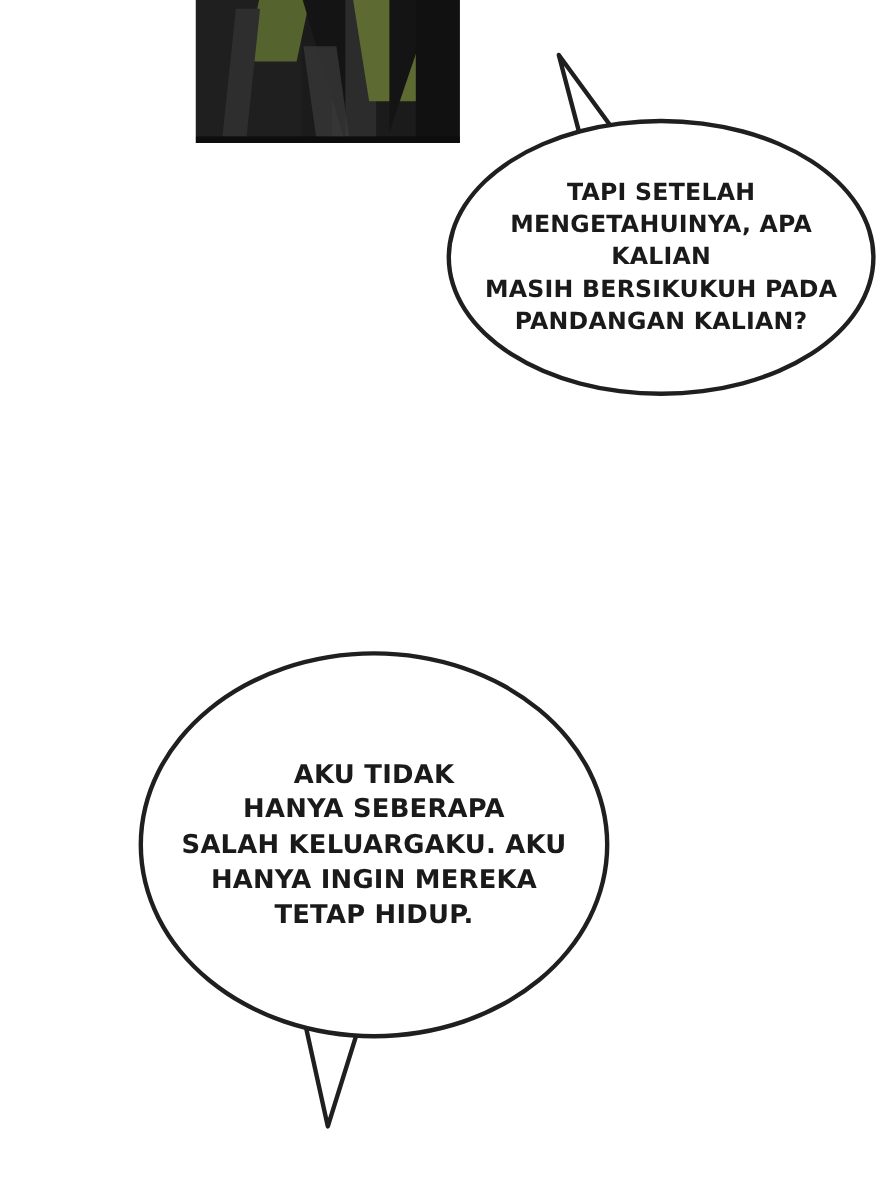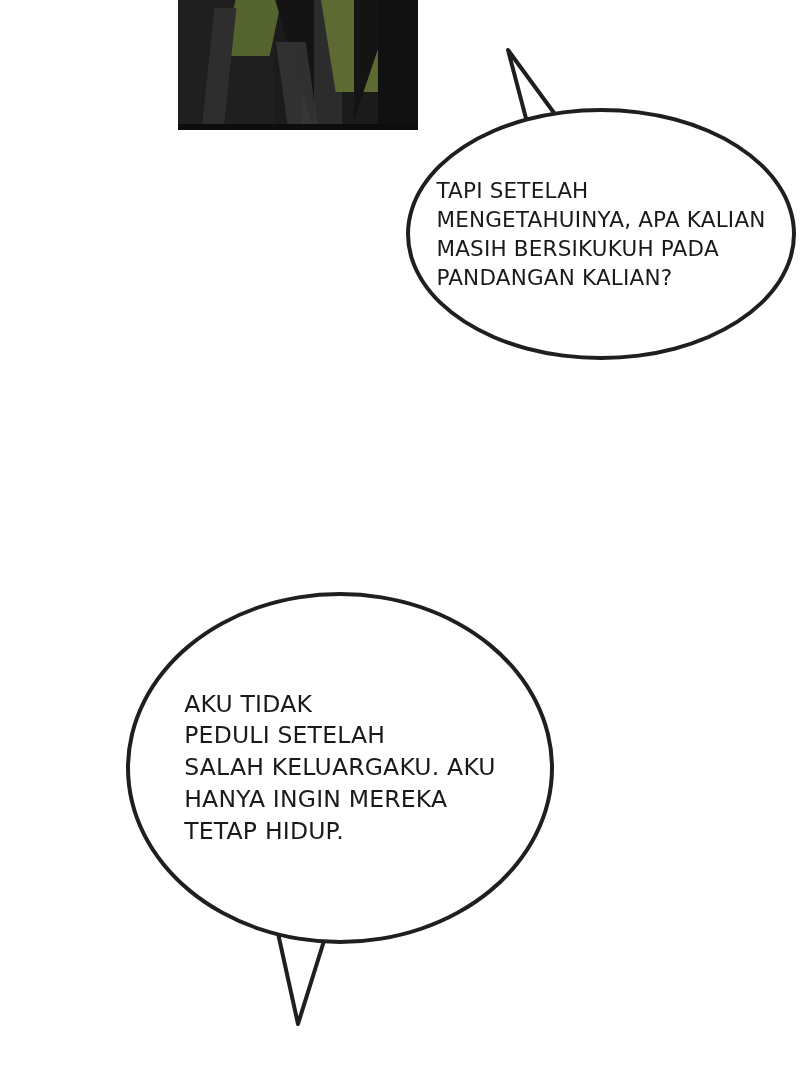--- a/index.html
+++ b/index.html
@@ -97,26 +97,26 @@
     position: absolute;
     background: #ffffff;
     border: 4px solid #201f1f;
     border-radius: 50% / 50%;
     box-sizing: border-box;
     display: flex;
     align-items: center;
     justify-content: center;
   }
   .balloon-text {
-    text-align: left;
+    text-align: center;
     color: #1a1a1a;
     line-height: 1.35;
     letter-spacing: .2px;
     white-space: pre-line;
-    font-weight: 400;
+    font-weight: 700;
   }
 
   #balloon-1 {
     left: 406px;
     top: 108px;
     width: 390px;
     height: 252px;
   }
   #balloon-1 .balloon-text {
     font-size: 21.5px;
@@ -183,19 +183,19 @@
 
   <div id="balloon-1" class="balloon">
     <div class="balloon-text">TAPI SETELAH
 MENGETAHUINYA, APA KALIAN
 MASIH BERSIKUKUH PADA
 PANDANGAN KALIAN?</div>
   </div>
 
   <div id="balloon-2" class="balloon">
     <div class="balloon-text">AKU TIDAK
-PEDULI SETELAH
+HANYA SEBERAPA
 SALAH KELUARGAKU. AKU
 HANYA INGIN MEREKA
 TETAP HIDUP.</div>
   </div>
 
 </div>
 
 </body></html>

